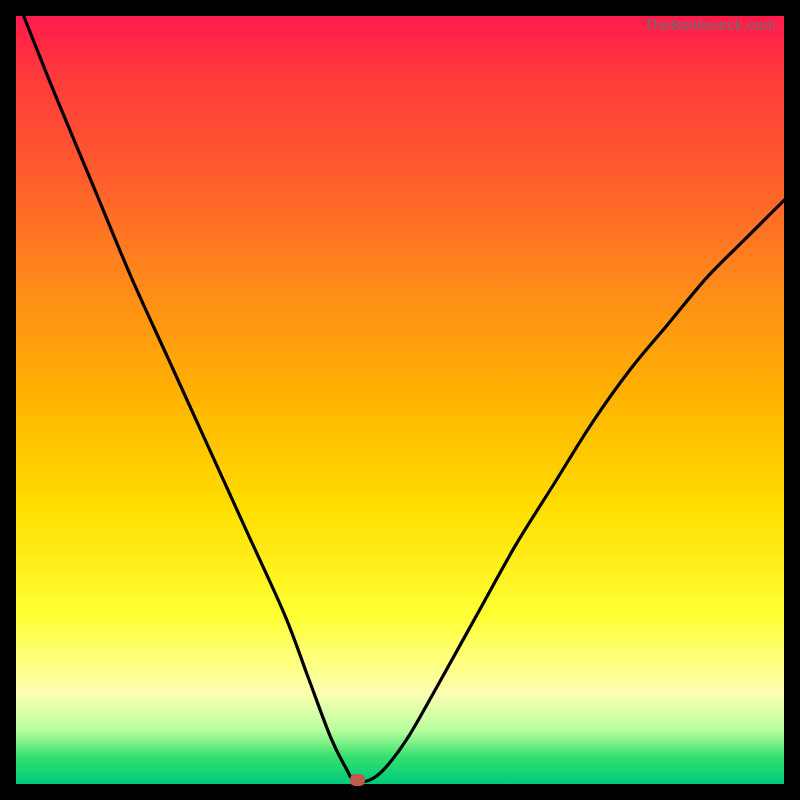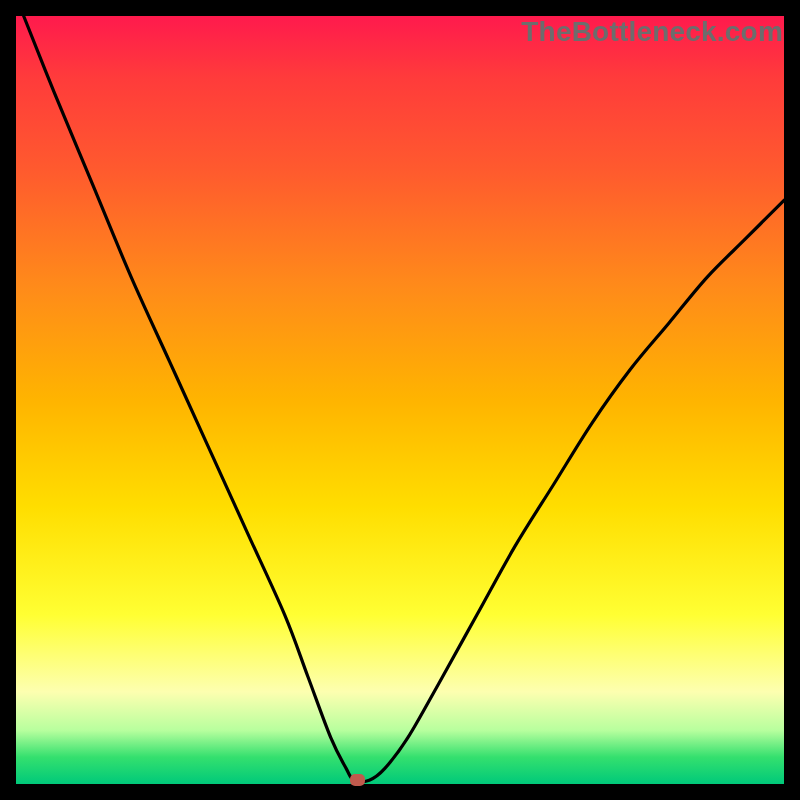--- a/index.html
+++ b/index.html
@@ -25,24 +25,24 @@
       #ffde00 64%,
       #ffff33 78%,
       #fdffb0 88%,
       #b8ff9e 93%,
       #34e06e 96.5%,
       #00c97a 100%);
   }
   .watermark {
     position: absolute;
     top: 0px;
-    right: 1px;
+    right: 8px;
     font-family: Arial, Helvetica, sans-serif;
-    font-size: 28px;
-    font-weight: bold;
+    font-size: 15px;
+    font-weight: normal;
     color: #6d6d6d;
     letter-spacing: 0.2px;
     user-select: none;
   }
   svg.curve {
     position: absolute;
     left: 0;
     top: 0;
     width: 768px;
     height: 768px;

